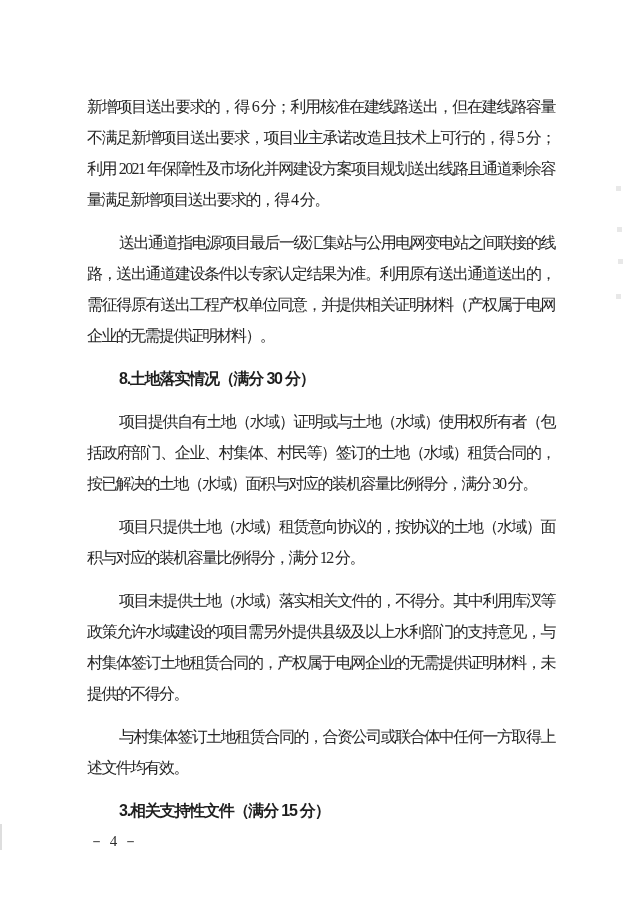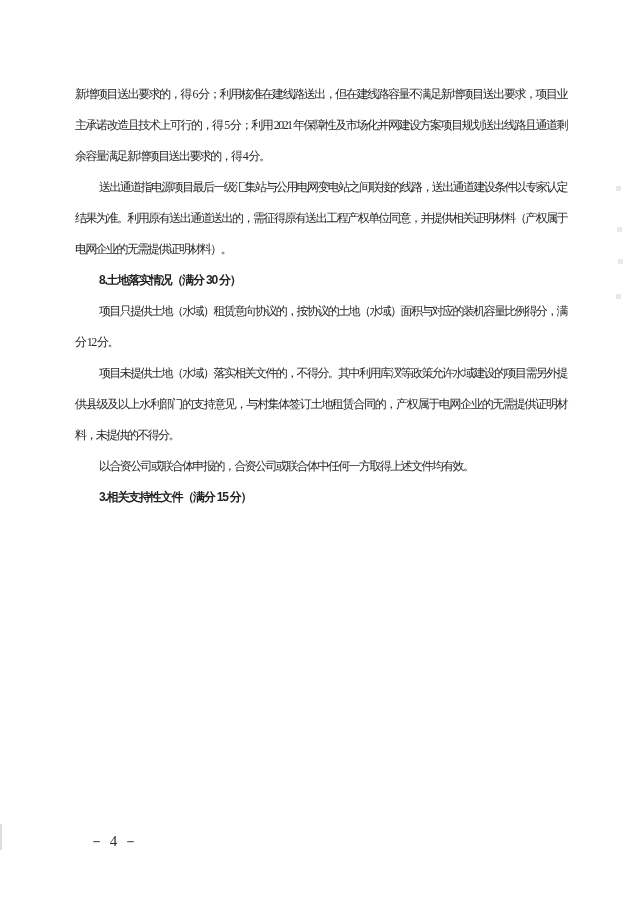--- a/index.html
+++ b/index.html
@@ -16,22 +16,22 @@
     inset: 0;
     background: #ffffff;
   }
   .content {
     position: absolute;
     left: 75px;
     top: 79px;
     width: 492px;
   }
   .para {
-    margin: 0;
-    font-size: 12px;
+    margin: 12px;
+    font-size: 16px;
     line-height: 31px;
     letter-spacing: -1.6px;
     color: #262626;
     text-align: justify;
     text-justify: inter-ideograph;
   }
   .para.indent { text-indent: 2em; font-family: Liberation Serif, serif; }
   .para.heading {
     font-family: "Liberation Sans", "DejaVu Sans", sans-serif;
     font-weight: bold;
@@ -71,23 +71,24 @@
 </style>
 </head>
 <body>
 
 <div class="page">
 
   <div class="content">
     <p class="para">新增项目送出要求的，得 6 分；利用核准在建线路送出，但在建线路容量不满足新增项目送出要求，项目业主承诺改造且技术上可行的，得 5 分；利用 2021 年保障性及市场化并网建设方案项目规划送出线路且通道剩余容量满足新增项目送出要求的，得 4 分。</p>
     <p class="para indent">送出通道指电源项目最后一级汇集站与公用电网变电站之间联接的线路，送出通道建设条件以专家认定结果为准。利用原有送出通道送出的，需征得原有送出工程产权单位同意，并提供相关证明材料（产权属于电网企业的无需提供证明材料）。</p>
     <p class="para indent heading">8.土地落实情况（满分 30 分）</p>
+    <p class="para indent">项目提供自有土地（水域）证明或与土地（水域）使用权所有者（包括政府部门、企业、村集体、村民等）签订的土地（水域）租赁合同的，按已解决的土地（水域）面积与对应的装机容量比例得分，满分 30 分。</p>
     <p class="para indent">项目只提供土地（水域）租赁意向协议的，按协议的土地（水域）面积与对应的装机容量比例得分，满分 12 分。</p>
     <p class="para indent">项目未提供土地（水域）落实相关文件的，不得分。其中利用库汊等政策允许水域建设的项目需另外提供县级及以上水利部门的支持意见，与村集体签订土地租赁合同的，产权属于电网企业的无需提供证明材料，未提供的不得分。</p>
-    <p class="para indent">以合资公司或联合体申报的，合资公司或联合体中任何一方取得上述文件均有效。</p>
+    <p class="para indent">与村集体签订土地租赁合同的，合资公司或联合体中任何一方取得上述文件均有效。</p>
     <p class="para indent heading">3.相关支持性文件（满分 15 分）</p>
   </div>
 
   <div class="page-number">－ 4 －</div>
 
   <div class="speck s1"></div>
   <div class="speck s2"></div>
   <div class="speck s3"></div>
   <div class="speck s4"></div>
   <div class="edge-sliver"></div>

